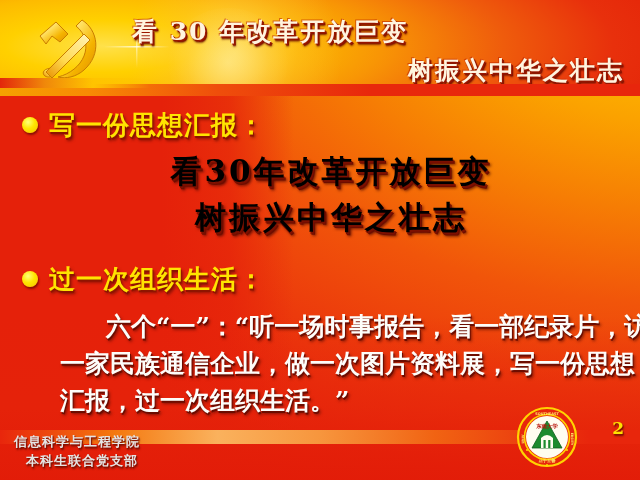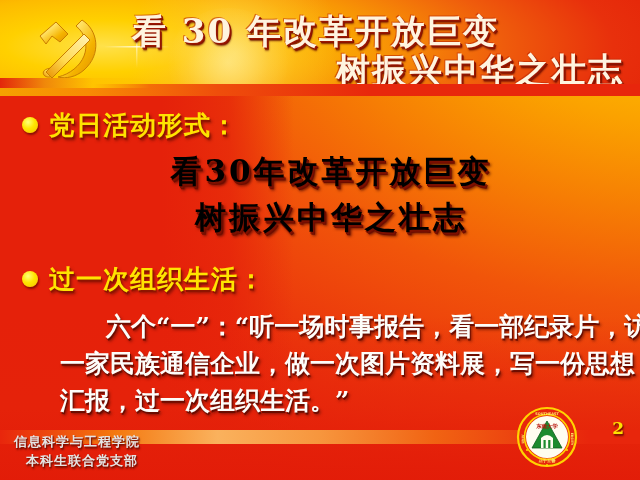--- a/index.html
+++ b/index.html
@@ -107,21 +107,21 @@
     left: 26px; top: 14px;
     width: 88px; height: 70px;
   }
 
   .header-title {
     position: absolute;
     left: 132px; top: 12px;
     width: 500px;
     font-family: "DejaVu Serif", "Liberation Serif", serif;
     font-weight: bold;
-    font-size: 34px;
+    font-size: 25px;
     line-height: 39px;
     color: #fff4df;
     letter-spacing: 2px;
     text-shadow:
       1px 1px 0 #9c1700, 2px 2px 0 #8a1400,
       2px 3px 2px rgba(100,12,0,0.85), -1px -1px 0 rgba(190,40,0,0.6);
   }
   .header-title .l1 { display: block; text-align: left; }
   .header-title .l2 { display: block; text-align: right; padding-right: 8px; }
 
@@ -277,21 +277,21 @@
     </div>
 
     <div class="header-bottom-edge"></div>
     <div class="header-strip-left"></div>
   </div>
 
   <div class="body-area">
 
     <div class="bullet-row b1">
       <div class="bullet-dot"></div>
-      <div class="bullet-text">党日活动形式：</div>
+      <div class="bullet-text">写一份思想汇报：</div>
     </div>
 
     <div class="theme-block">
       <span class="t1">看30年改革开放巨变</span>
       <span class="t2">树振兴中华之壮志</span>
     </div>
 
     <div class="bullet-row b2">
       <div class="bullet-dot"></div>
       <div class="bullet-text">过一次组织生活：</div>

